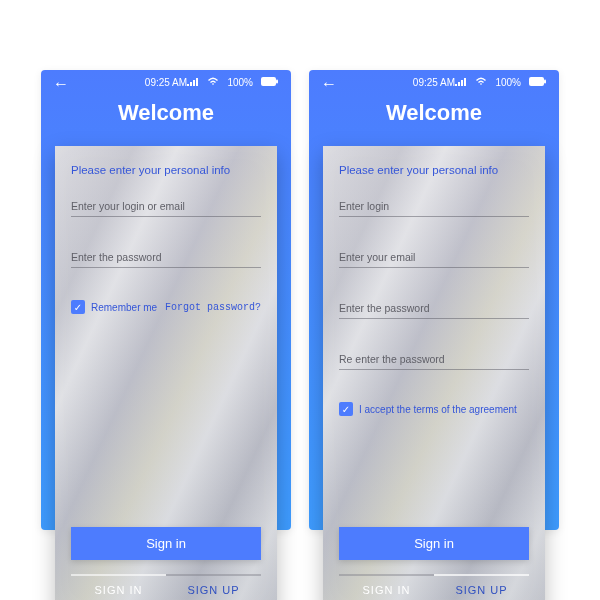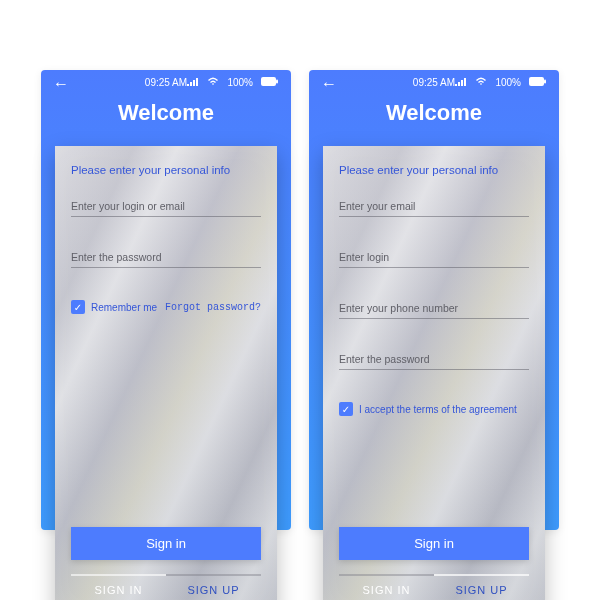--- a/index.html
+++ b/index.html
@@ -219,24 +219,24 @@
           <svg width="18" height="9" viewBox="0 0 18 9">
               <rect x="0" y="0" width="15" height="9" rx="2" fill="#fff"></rect>
               <rect x="15" y="2.5" width="2" height="4" rx="1" fill="#fff"></rect>
             </svg>
         </span>
       </div>
     </div>
     <div class="title">Welcome</div>
     <div class="panel">
       <div class="subtitle">Please enter your personal info</div>
+      <input class="field" placeholder="Enter login" style="">
       <input class="field" placeholder="Enter your email" style="">
-      <input class="field" placeholder="Enter login" style="">
-      <input class="field" placeholder="Enter your phone number" style="">
       <input class="field" type="password" placeholder="Enter the password" style="">
+      <input class="field" type="password" placeholder="Re enter the password" style="">
       <div class="check-wrap" style="margin:4px 0 14px 0">
         <span class="checkbox">✓</span>
         <span>I accept the terms of the agreement</span>
       </div>
       <button class="btn">Sign in</button>
       <div class="tabs">
         <div class="tab first">SIGN IN</div>
         <div class="tab second">SIGN UP</div>
       </div>
     </div>

